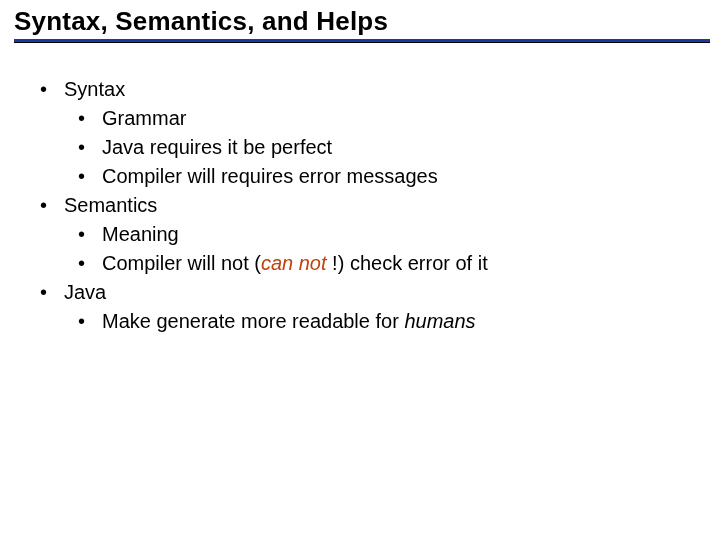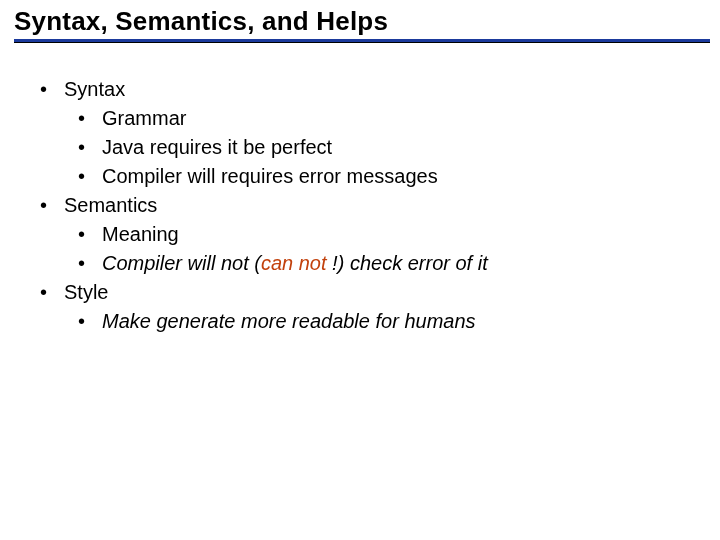--- a/index.html
+++ b/index.html
@@ -72,21 +72,20 @@
     line-height: 1.45;
   }
   .italic {
     font-style: italic;
   }
   .gray {
     color: #c2410c;
   }
   .inline {
     display: inline;
-    font-style: italic;
   }
 </style>
 </head>
 <body>
 
 <div class="slide">
 
   <div class="title-block">
     <div class="title">Syntax, Semantics, and Helps</div>
     <div class="rule"></div>
@@ -116,21 +115,21 @@
           <li>
             <span>Meaning</span>
           </li>
           <li>
             <span class="inline">Compiler will not  (</span><span class="inline italic gray">can not </span><span class="inline">!) check error of it</span>
           </li>
         </ul>
       </li>
 
       <li>
-        <span>Style</span>
+        <span>Java</span>
         <ul class="lvl2">
           <li>
             <span class="inline">Make generate more readable for </span><span class="inline italic">humans</span><span class="inline"></span>
           </li>
         </ul>
       </li>
 
     </ul>
   </div>
 

